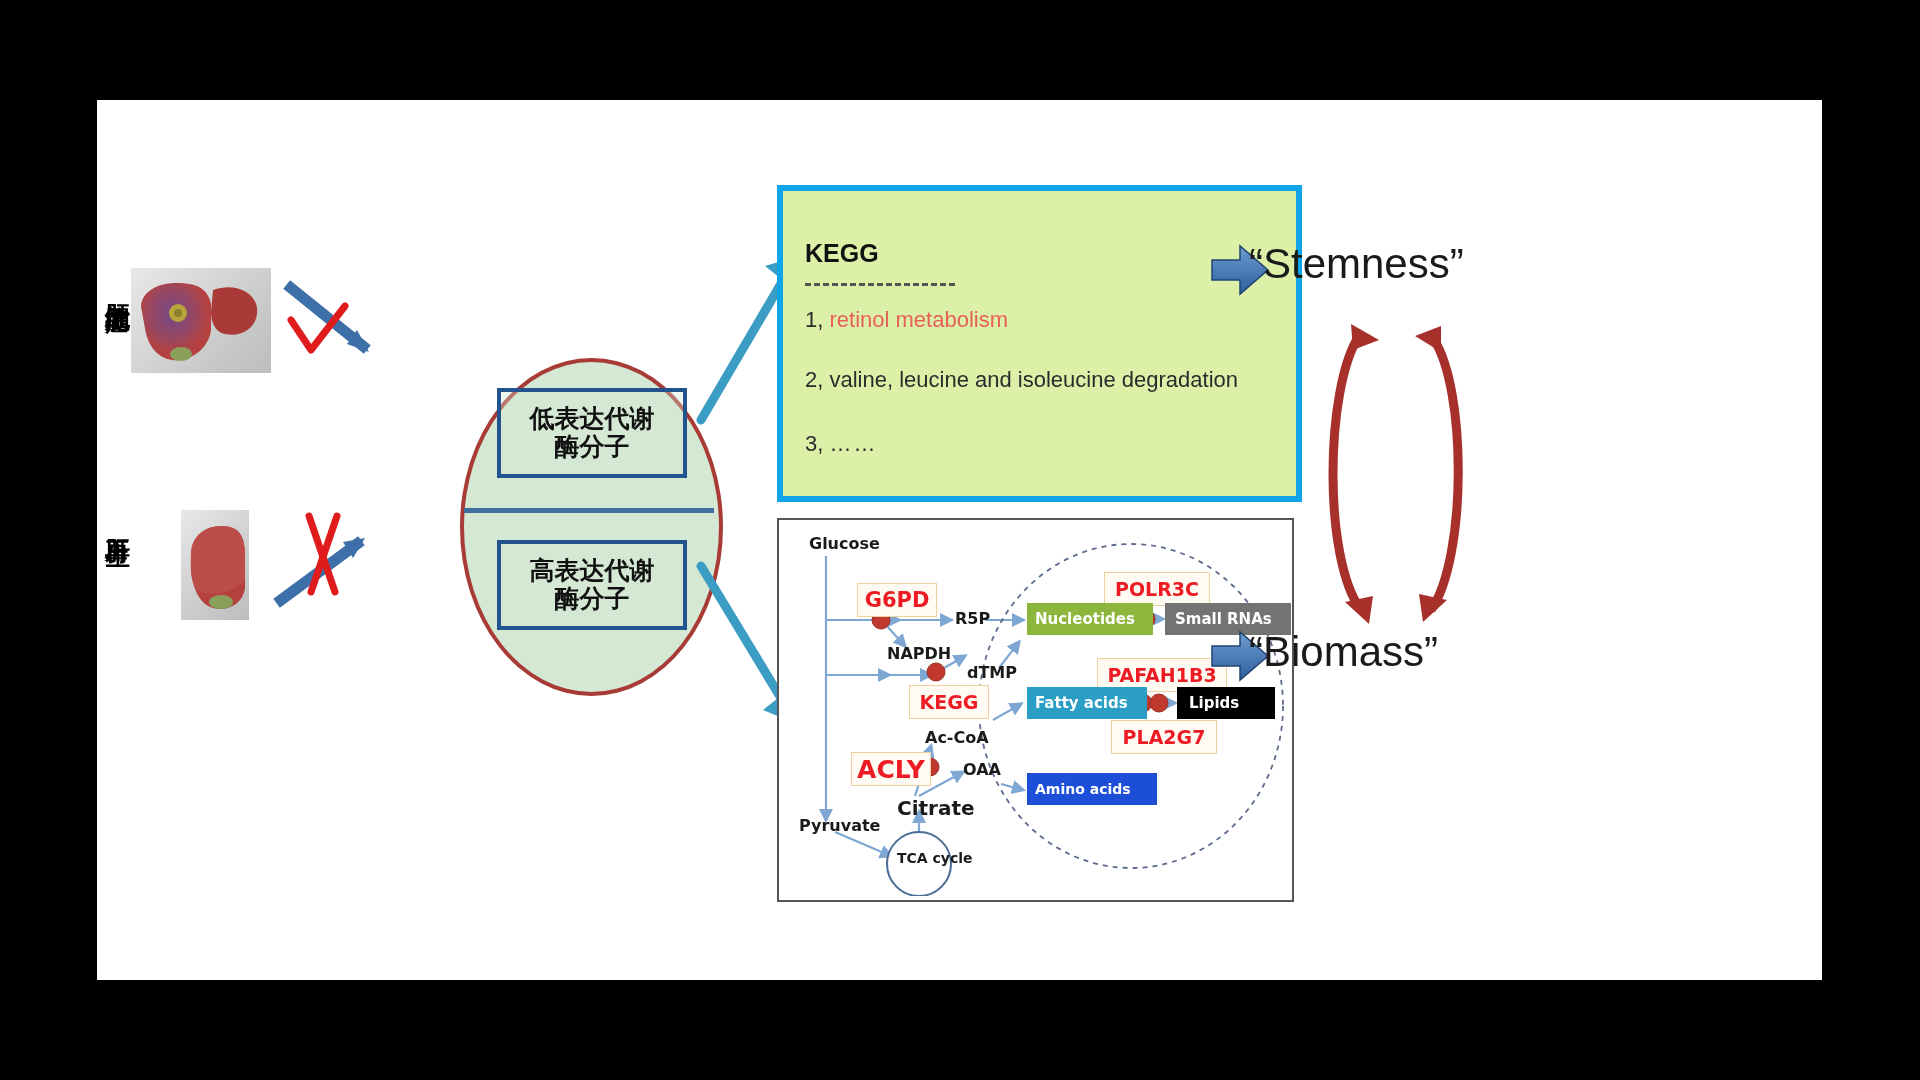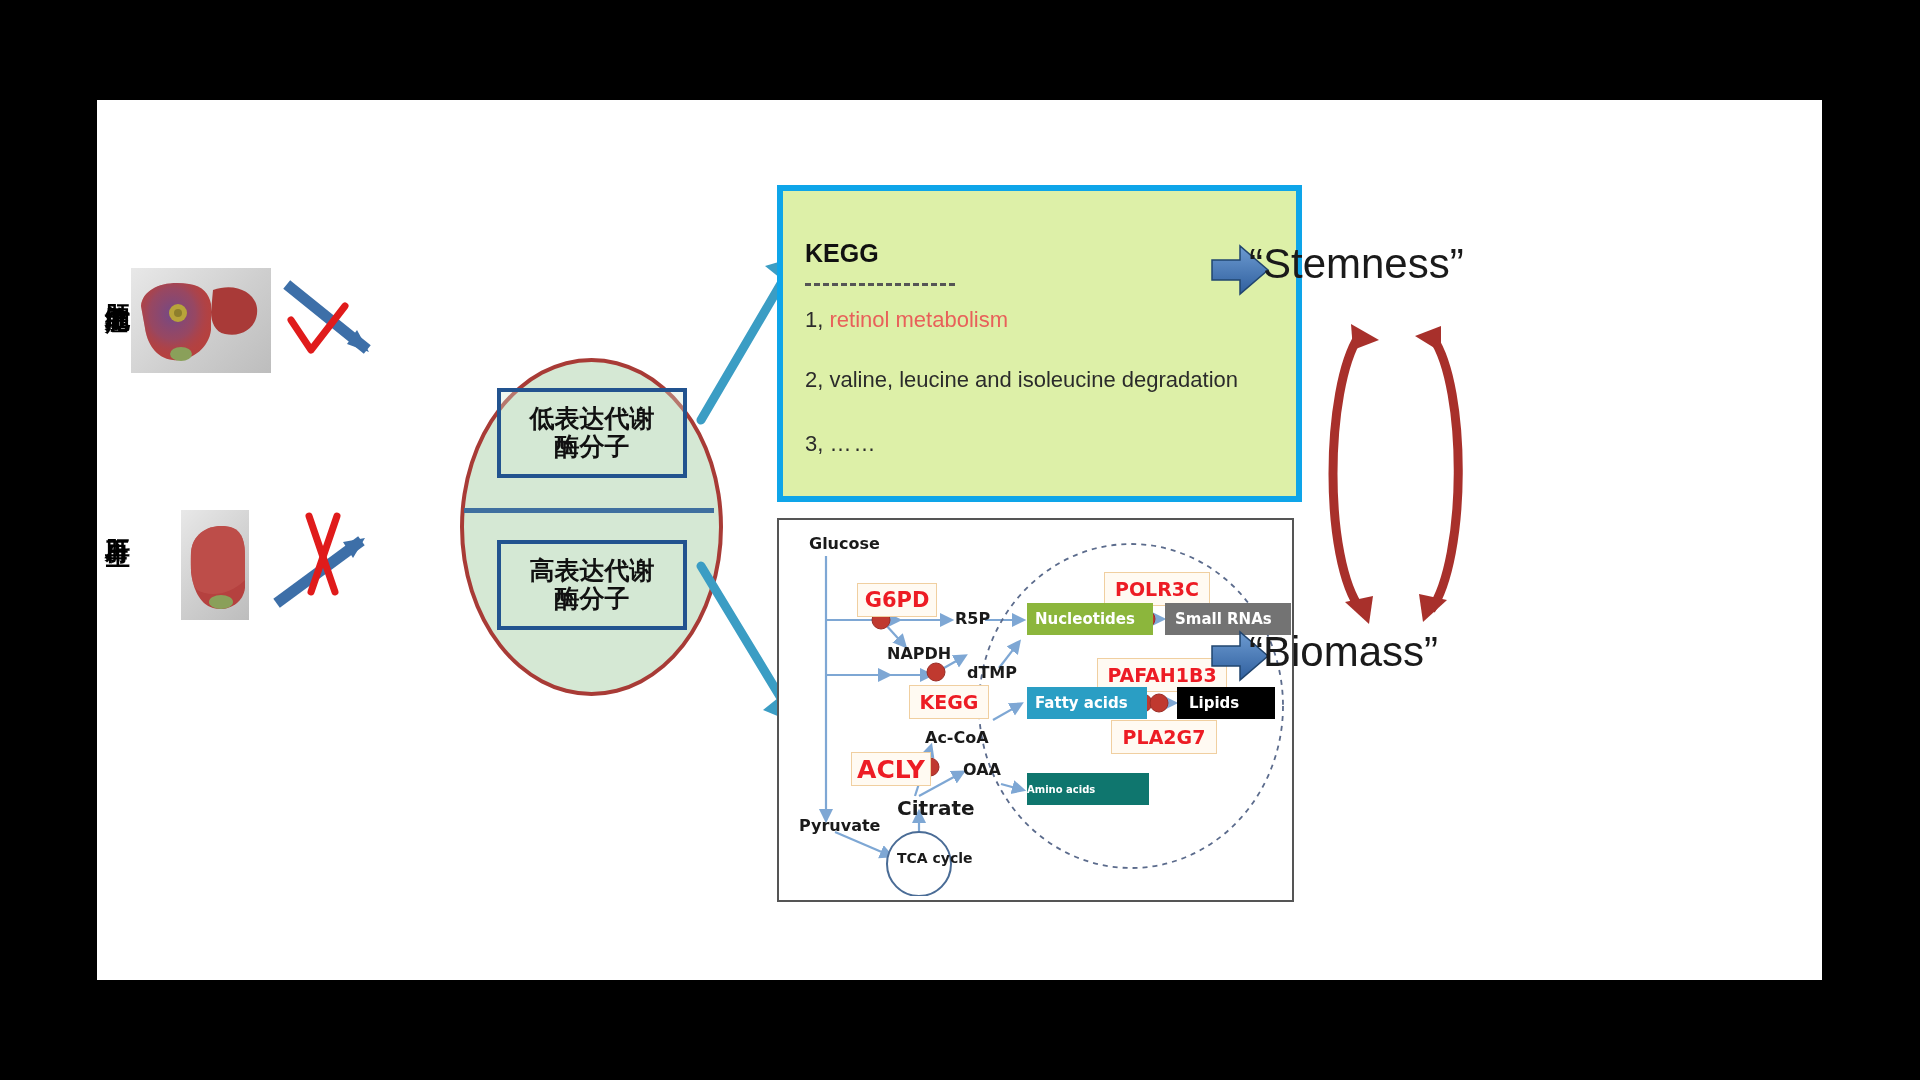--- a/index.html
+++ b/index.html
@@ -236,21 +236,21 @@
       <div class="gene-box" style="left:130px;top:165px;width:78px;height:32px;font-size:19px;">KEGG</div>
       <div class="gene-box" style="left:72px;top:232px;width:78px;height:32px;font-size:25px;">ACLY</div>
       <div class="gene-box" style="left:325px;top:52px;width:104px;height:32px;font-size:19px;">POLR3C</div>
       <div class="gene-box" style="left:318px;top:138px;width:128px;height:32px;font-size:19px;">PAFAH1B3</div>
       <div class="gene-box" style="left:332px;top:200px;width:104px;height:32px;font-size:19px;">PLA2G7</div>
 
       <div class="prod-box" style="left:248px;top:83px;width:118px;height:32px;background:#8cb63c;font-size:15px;padding-left:8px;">Nucleotides</div>
       <div class="prod-box" style="left:386px;top:83px;width:116px;height:32px;background:#737373;font-size:15px;padding-left:10px;">Small RNAs</div>
       <div class="prod-box" style="left:248px;top:167px;width:112px;height:32px;background:#2a9ec4;font-size:15px;padding-left:8px;">Fatty acids</div>
       <div class="prod-box" style="left:398px;top:167px;width:86px;height:32px;background:#000;font-size:15px;padding-left:12px;">Lipids</div>
-      <div class="prod-box" style="left:248px;top:253px;width:122px;height:32px;background:#0f766e;font-size:10px;">Amino acids</div>
+      <div class="prod-box" style="left:248px;top:253px;width:122px;height:32px;background:#1d4ed8;font-size:14px;padding-left:8px;">Amino acids</div>
     </div>
 
     <div style="position:absolute;left:1113px;top:140px;width:60px;height:60px;">
       <svg width="60" height="60" viewBox="0 0 60 60">
         <defs>
           <linearGradient id="ba1" x1="0" y1="0" x2="0" y2="1">
             <stop offset="0%" stop-color="#6d9bd1"></stop>
               <stop offset="100%" stop-color="#2f5f9e"></stop>
           </linearGradient>
         </defs>

